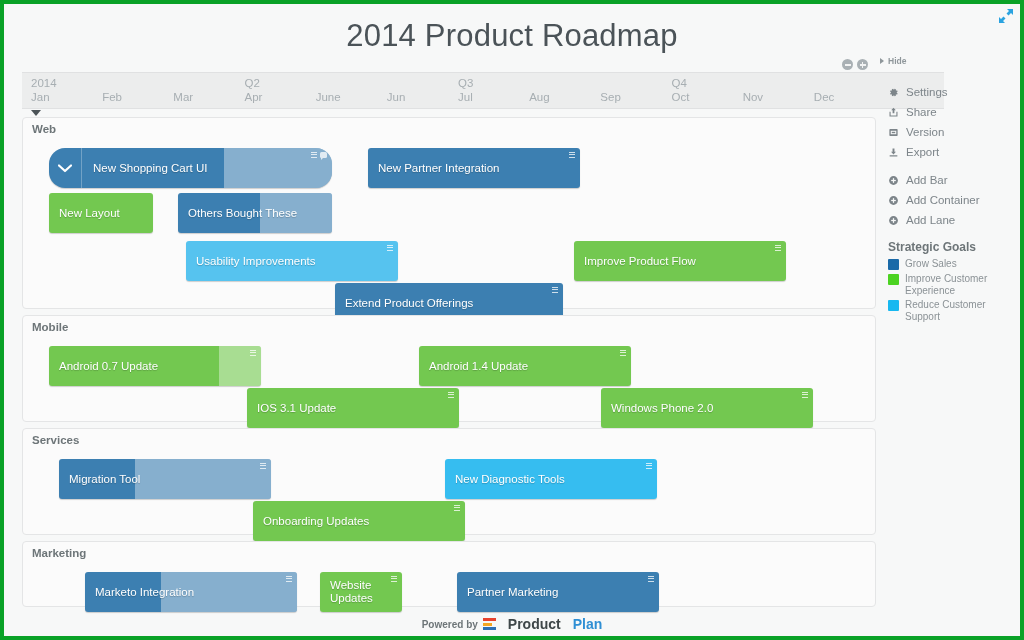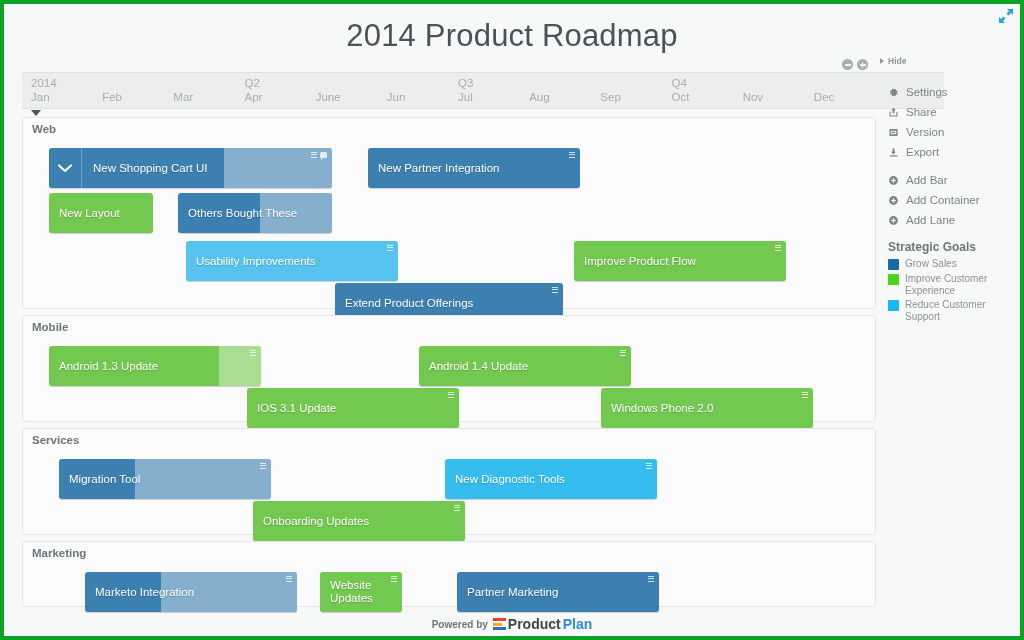--- a/index.html
+++ b/index.html
@@ -191,21 +191,21 @@
   .goal .gname {
     font-size: 10px; color: #8b9296; line-height: 11.5px;
   }
 
   
   #footer {
     position: absolute; left: 0; bottom: 4px; width: 1016px;
     display: flex; align-items: center; justify-content: center; gap: 5px;
   }
   #powered-by { font-size: 10px; color: #6d7578; font-weight: bold; }
-  #pp-logo { display: flex; align-items: center; gap: 2px; }
+  #pp-logo { display: flex; align-items: center; gap: 12px; }
   .pp-mark { width: 13px; height: 12px; position: relative; }
   .pp-mark i {
     position: absolute; left: 0; height: 3px; display: block;
   }
   .pp-mark i:nth-child(1) { top: 0;   width: 13px; background: #e8432e; }
   .pp-mark i:nth-child(2) { top: 4.5px; width: 9px;  background: #f5a623; }
   .pp-mark i:nth-child(3) { top: 9px; width: 13px; background: #2f6fb5; }
   #pp-a { font-size: 14px; font-weight: bold; color: #3f4749; }
   #pp-b { font-size: 14px; font-weight: bold; color: #2f8fd4; }
 </style>
@@ -279,21 +279,21 @@
           <span class="q"></span>
           <span class="m">Dec</span>
         </div>
       </div>
     <div id="today-marker"></div>
 
     <div id="lanes">
         <div class="lane" style="height: 192px;">
           <div class="lane-title">Web</div>
           <div class="bars" style="position: absolute; inset: 20px 0px 0px;">
-            <div class="bar container" style="left: 26px; width: 283px; top: 10px; background: rgb(60, 127, 177);">
+            <div class="bar container" style="left: 26px; width: 283px; top: 10px; background: rgb(60, 127, 177); border-radius: 16px;">
               <div class="remainder" style="width: 38%;"></div>
               <div class="chevron">
                 <svg width="14" height="9" viewBox="0 0 14 9">
                   <path d="M1 1.5L7 7l6-5.5" fill="none" stroke="#fff" stroke-width="2.2" stroke-linecap="round" stroke-linejoin="round"></path>
                 </svg>
               </div>
               <div class="blabel">New Shopping Cart UI</div>
               <div class="icons">
                 <span class="ico-list"></span>
                 <span class="ico-comment"></span>
@@ -330,21 +330,21 @@
                 <span class="ico-list"></span>
               </div>
             </div>
           </div>
         </div>
         <div class="lane" style="height: 107px;">
           <div class="lane-title">Mobile</div>
           <div class="bars" style="position: absolute; inset: 20px 0px 0px;">
             <div class="bar" style="left: 26px; width: 212px; top: 10px; background: rgb(115, 200, 80);">
               <div class="remainder" style="width: 20%;"></div>
-              <div class="blabel">Android 1.3 Update</div>
+              <div class="blabel">Android 0.7 Update</div>
               <div class="icons">
                 <span class="ico-list"></span>
               </div>
             </div>
             <div class="bar" style="left: 396px; width: 212px; top: 10px; background: rgb(115, 200, 80);">
               <div class="blabel">Android 1.4 Update</div>
               <div class="icons">
                 <span class="ico-list"></span>
               </div>
             </div>

